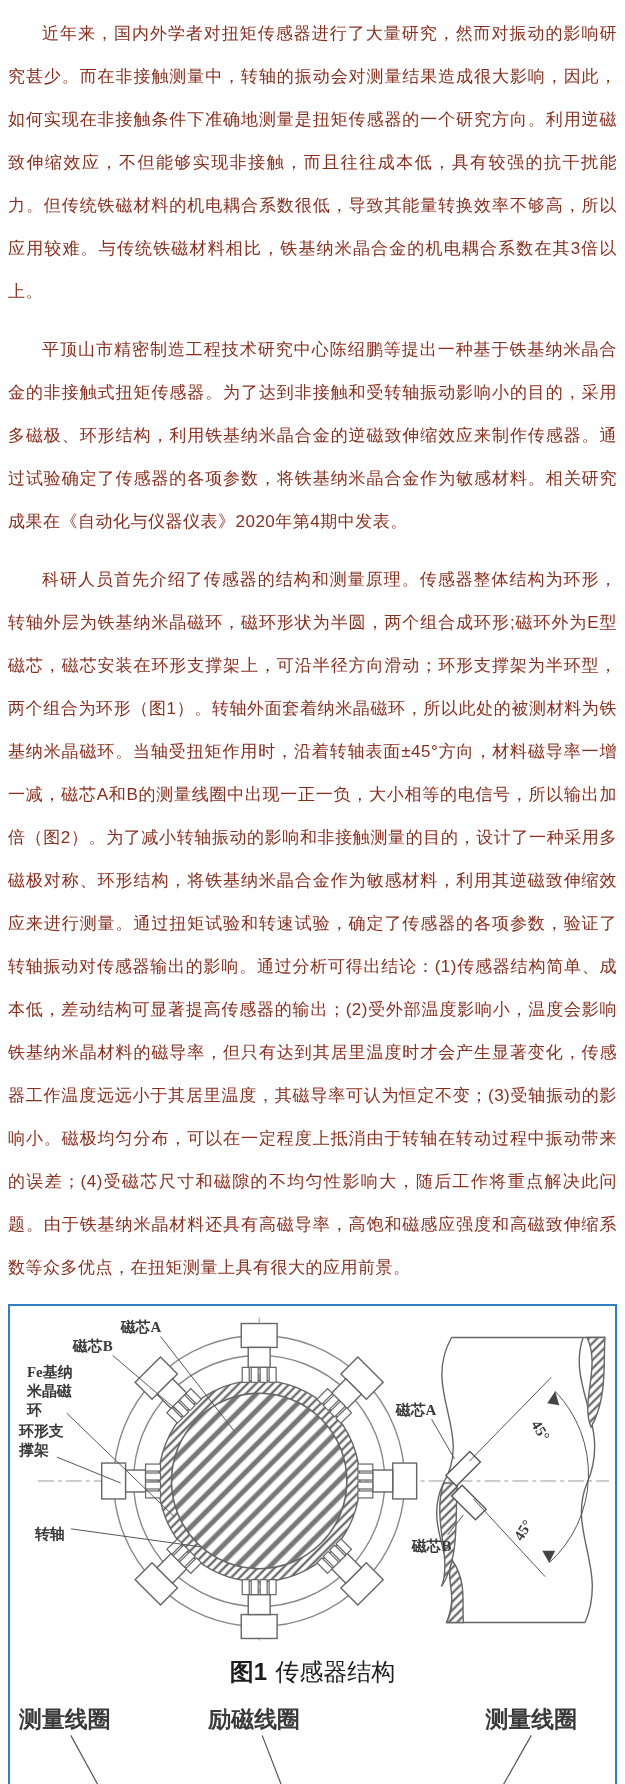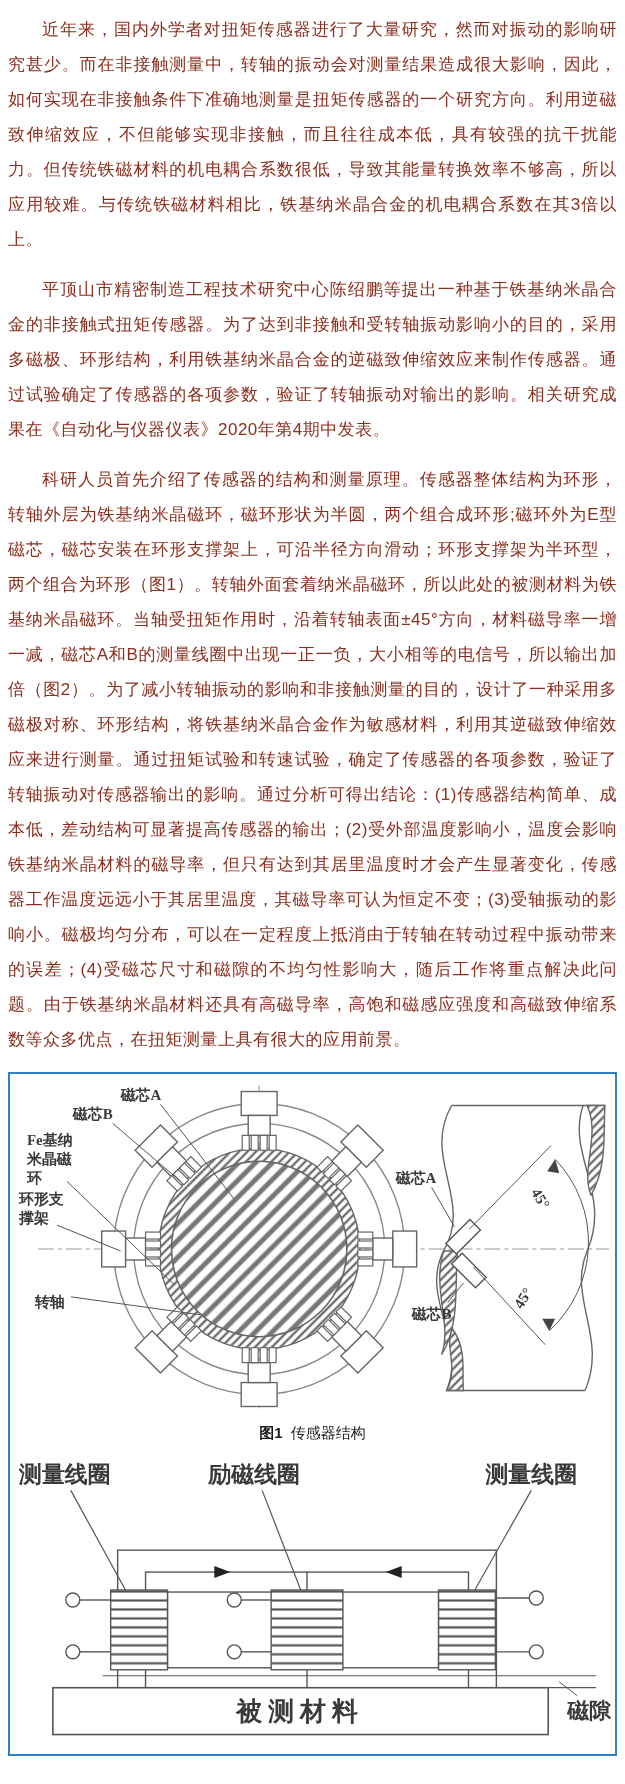--- a/index.html
+++ b/index.html
@@ -1,53 +1,53 @@
 <!DOCTYPE html>
 <html><head>
 <meta charset="utf-8">
 <style>
   html,body{margin:0;padding:0;background:#ffffff;}
   body{width:625px;font-family:"Liberation Sans",sans-serif;}
   .article{padding:12px 8px 0 8px;}
   .para{
     margin:0 0 15px 0;
     font-size:17px;
-    line-height:35px;
+    line-height:43px;
     text-align:justify;
     text-indent:2em;
     color:#8a2f1e;
     letter-spacing:0.5px;
   }
   .figure-box{
     margin:6px 8px 22px 8px;
     border:2px solid #2f80c3;
     background:#fff;
     padding:5px 3px 2px 3px;
   }
   .figure-box svg{display:block;}
   .diag-label{
     font-family:"Liberation Serif",serif;
     fill:#3a3a3a;
     font-weight:600;
   }
   .fig-caption{
     text-align:center;
-    font-size:15px;
+    font-size:24px;
     color:#1c1c1c;
     padding:5px 0 9px 0;
     font-family:"Liberation Sans",sans-serif;
   }
   .fig-caption b{margin-right:8px;}
 </style>
 </head>
 <body>
 
 <div class="article">
   <p class="para">近年来，国内外学者对扭矩传感器进行了大量研究，然而对振动的影响研究甚少。而在非接触测量中，转轴的振动会对测量结果造成很大影响，因此，如何实现在非接触条件下准确地测量是扭矩传感器的一个研究方向。利用逆磁致伸缩效应，不但能够实现非接触，而且往往成本低，具有较强的抗干扰能力。但传统铁磁材料的机电耦合系数很低，导致其能量转换效率不够高，所以应用较难。与传统铁磁材料相比，铁基纳米晶合金的机电耦合系数在其3倍以上。</p>
-  <p class="para">平顶山市精密制造工程技术研究中心陈绍鹏等提出一种基于铁基纳米晶合金的非接触式扭矩传感器。为了达到非接触和受转轴振动影响小的目的，采用多磁极、环形结构，利用铁基纳米晶合金的逆磁致伸缩效应来制作传感器。通过试验确定了传感器的各项参数，验证了转轴振动对输出的影响。相关研究成果在《自动化与仪器仪表》2020年第4期中发表。</p>
+  <p class="para">平顶山市精密制造工程技术研究中心陈绍鹏等提出一种基于铁基纳米晶合金的非接触式扭矩传感器。为了达到非接触和受转轴振动影响小的目的，采用多磁极、环形结构，利用铁基纳米晶合金的逆磁致伸缩效应来制作传感器。通过试验确定了传感器的各项参数，将铁基纳米晶合金作为敏感材料。相关研究成果在《自动化与仪器仪表》2020年第4期中发表。</p>
   <p class="para">科研人员首先介绍了传感器的结构和测量原理。传感器整体结构为环形，转轴外层为铁基纳米晶磁环，磁环形状为半圆，两个组合成环形;磁环外为E型磁芯，磁芯安装在环形支撑架上，可沿半径方向滑动；环形支撑架为半环型，两个组合为环形（图1）。转轴外面套着纳米晶磁环，所以此处的被测材料为铁基纳米晶磁环。当轴受扭矩作用时，沿着转轴表面±45°方向，材料磁导率一增一减，磁芯A和B的测量线圈中出现一正一负，大小相等的电信号，所以输出加倍（图2）。为了减小转轴振动的影响和非接触测量的目的，设计了一种采用多磁极对称、环形结构，将铁基纳米晶合金作为敏感材料，利用其逆磁致伸缩效应来进行测量。通过扭矩试验和转速试验，确定了传感器的各项参数，验证了转轴振动对传感器输出的影响。通过分析可得出结论：(1)传感器结构简单、成本低，差动结构可显著提高传感器的输出；(2)受外部温度影响小，温度会影响铁基纳米晶材料的磁导率，但只有达到其居里温度时才会产生显著变化，传感器工作温度远远小于其居里温度，其磁导率可认为恒定不变；(3)受轴振动的影响小。磁极均匀分布，可以在一定程度上抵消由于转轴在转动过程中振动带来的误差；(4)受磁芯尺寸和磁隙的不均匀性影响大，随后工作将重点解决此问题。由于铁基纳米晶材料还具有高磁导率，高饱和磁感应强度和高磁致伸缩系数等众多优点，在扭矩测量上具有很大的应用前景。</p>
 </div>
 
 <div class="figure-box">
 
   <svg width="100%" height="340" viewBox="0 0 601 340" xmlns="http://www.w3.org/2000/svg" xmlns:xlink="http://www.w3.org/1999/xlink">
     <defs>
       <pattern id="p-shaft" patternUnits="userSpaceOnUse" width="12" height="12" patternTransform="rotate(45)">
         <rect width="12" height="12" fill="#ffffff"></rect>
         <line x1="3" y1="0" x2="3" y2="12" stroke="#777" stroke-width="5"></line>

